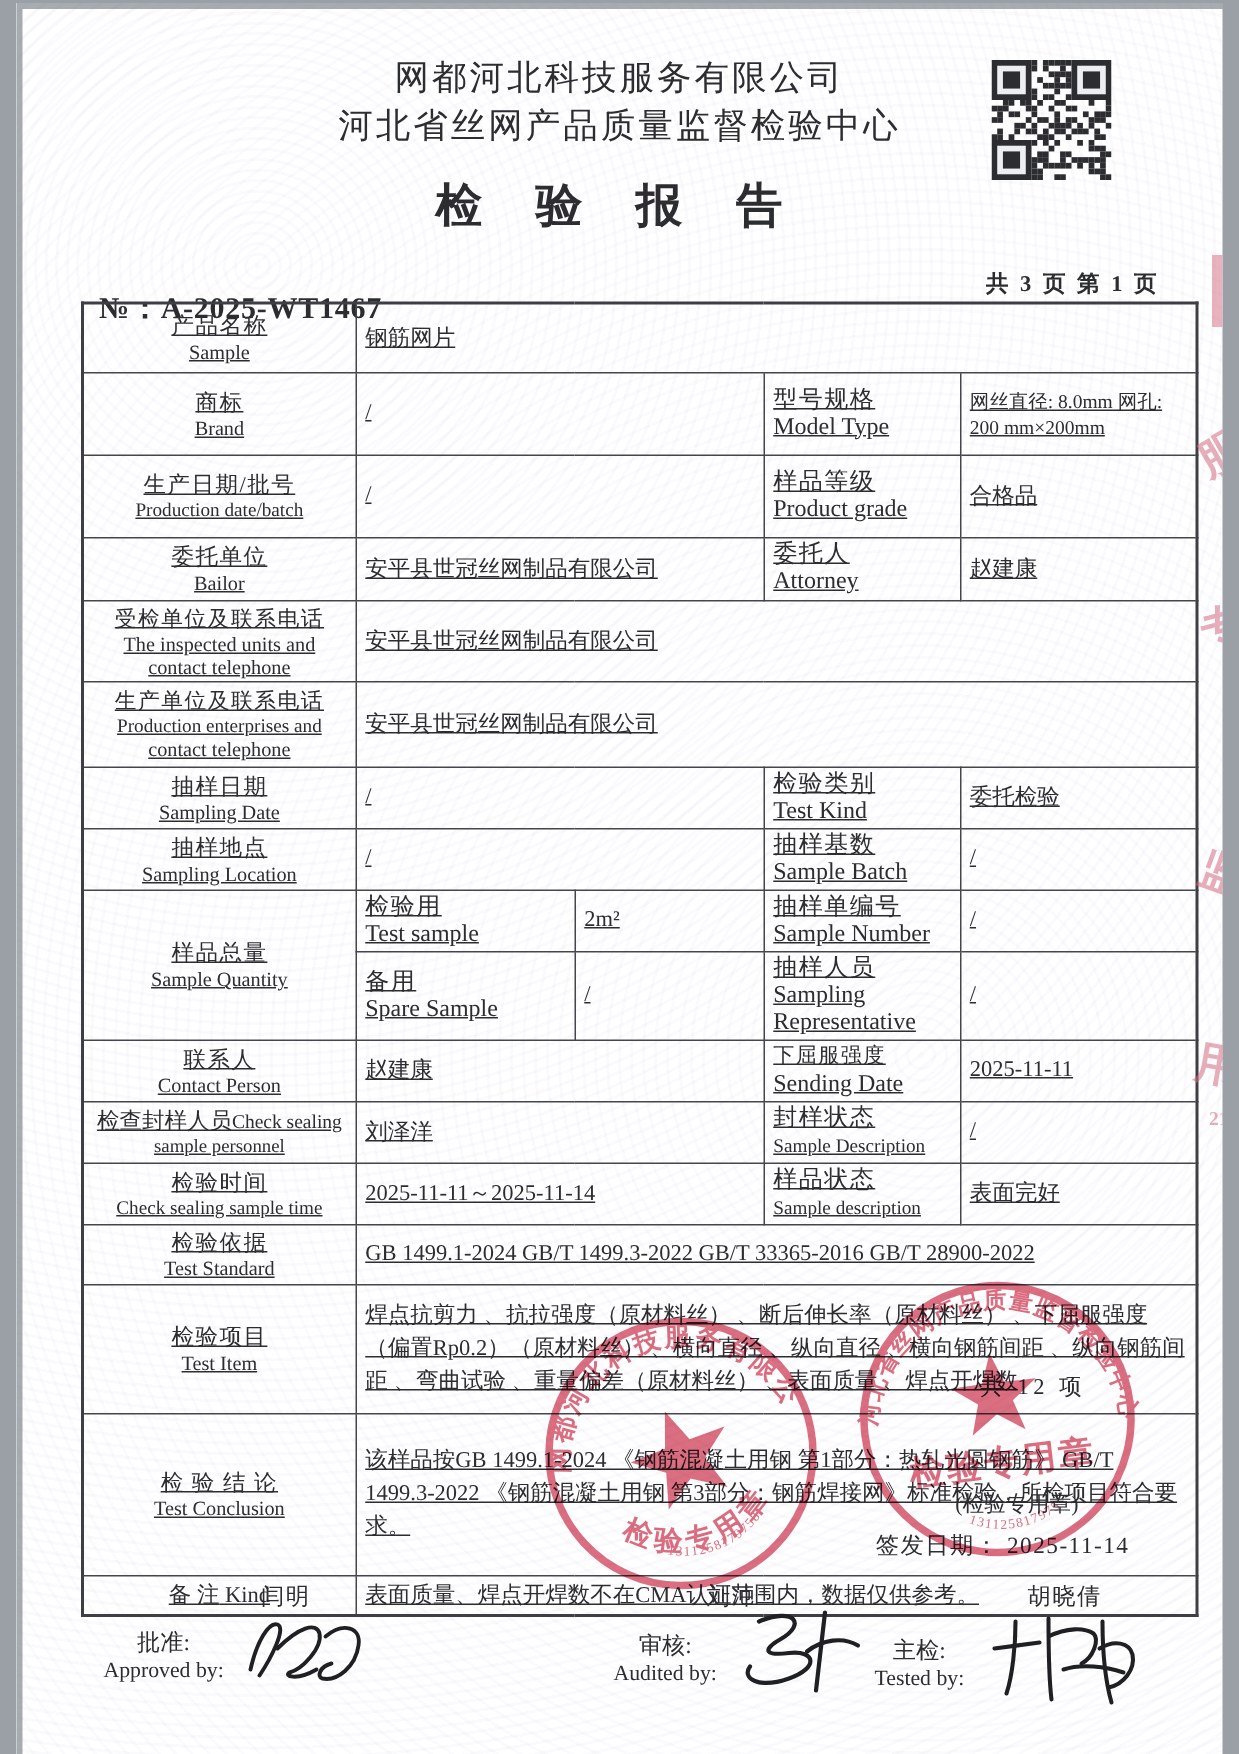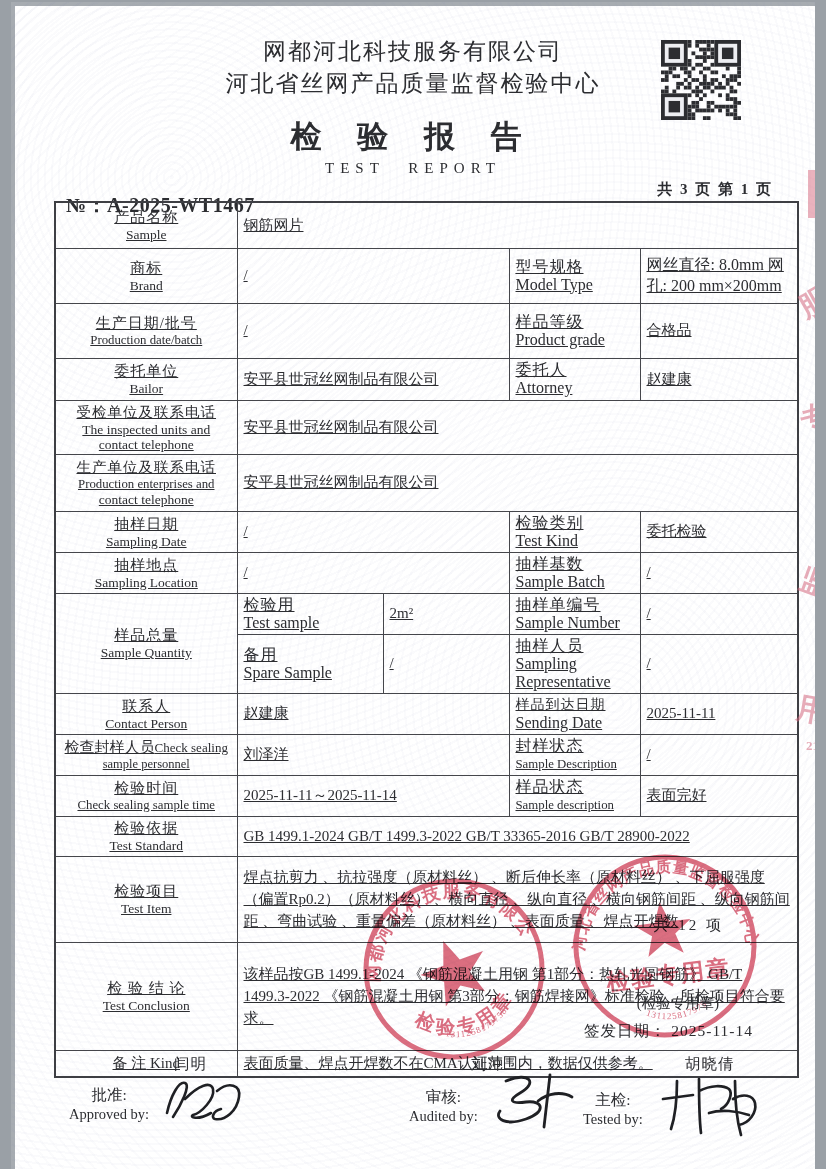--- a/index.html
+++ b/index.html
@@ -67,21 +67,20 @@
 </style>
 </head>
 <body>
 
 <div class="page">
 
   <div class="hdr">
     <div class="company">网都河北科技服务有限公司</div>
     <div class="company">河北省丝网产品质量监督检验中心</div>
     <div class="title-zh">检 验 报 告</div>
-    <div class="title-en">TEST REPORT</div>
   </div>
 
   <svg class="qr" id="qr" viewBox="0 0 84 84" xmlns="http://www.w3.org/2000/svg">
       <rect x="0" y="0" width="28" height="28" fill="#2c2d31"></rect>
       <rect x="4" y="4" width="20" height="20" fill="#edeef2"></rect>
       <rect x="8" y="8" width="12" height="12" fill="#2c2d31"></rect>
       <rect x="56" y="0" width="28" height="28" fill="#2c2d31"></rect>
       <rect x="60" y="4" width="20" height="20" fill="#edeef2"></rect>
       <rect x="64" y="8" width="12" height="12" fill="#2c2d31"></rect>
       <rect x="0" y="56" width="28" height="28" fill="#2c2d31"></rect>
@@ -253,21 +252,21 @@
     <tr class="r2">
       <td class="lab">
             <span class="zh">商标</span>
             <span class="en">Brand</span>
           </td>
       <td class="val" colspan="2">/</td>
       <td class="lab lab-left">
             <span class="zh">型号规格</span>
             <span class="en">Model Type</span>
           </td>
-      <td class="val" style="font-size:16px;padding-left:6px;">网丝直径: 8.0mm  网孔: 200 mm×200mm</td>
+      <td class="val" style="font-size:13px;padding-left:6px;">网丝直径: 8.0mm  网孔: 200 mm×200mm</td>
     </tr>
 
     <tr class="r3">
       <td class="lab">
             <span class="zh">生产日期/批号</span>
             <span class="en" style="font-size:12.8px">Production date/batch</span>
           </td>
       <td class="val" colspan="2">/</td>
       <td class="lab lab-left">
             <span class="zh">样品等级</span>
@@ -362,21 +361,21 @@
       <td class="val">/</td>
     </tr>
 
     <tr class="r11">
       <td class="lab">
             <span class="zh">联系人</span>
             <span class="en">Contact Person</span>
           </td>
       <td class="val" colspan="2">赵建康</td>
       <td class="lab lab-left">
-            <span class="zh" style="font-size:14px">样品到达日期</span>
+            <span class="zh" style="font-size:14px">下屈服强度</span>
             <span class="en">Sending Date</span>
           </td>
       <td class="val">2025-11-11</td>
     </tr>
 
     <tr class="r12">
       <td class="lab"><span style="font-size:14.3px"><span class="zh-inline">检查封样人员</span><span class="en-inline">Check sealing</span></span><span class="en" style="font-size:12.5px">sample personnel</span></td>
       <td class="val" colspan="2">刘泽洋</td>
       <td class="lab lab-left">
             <span class="zh">封样状态</span>

